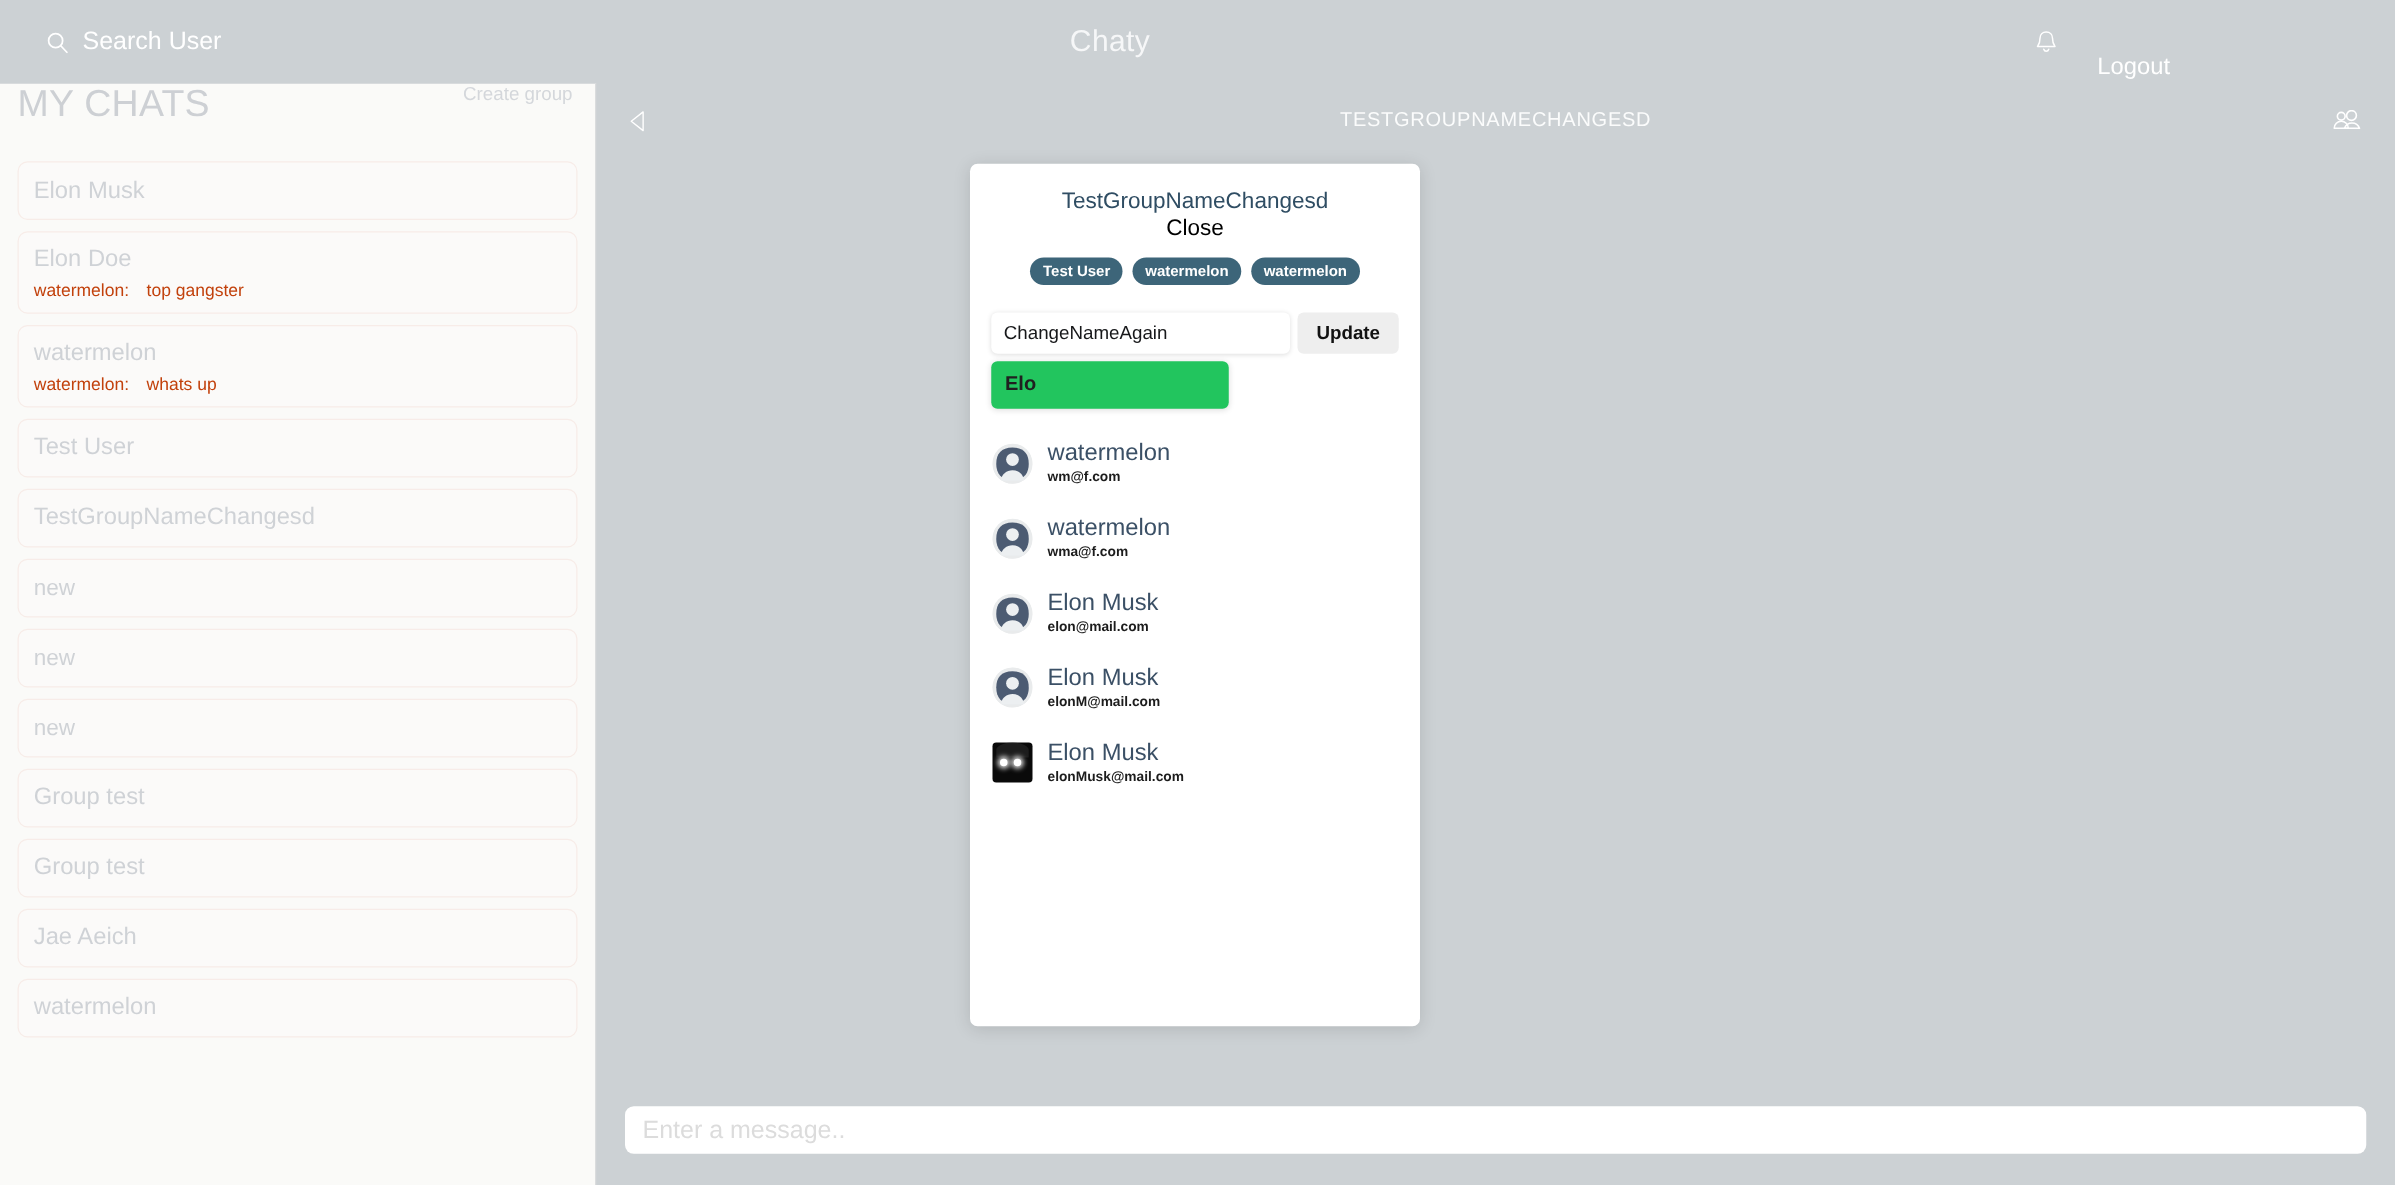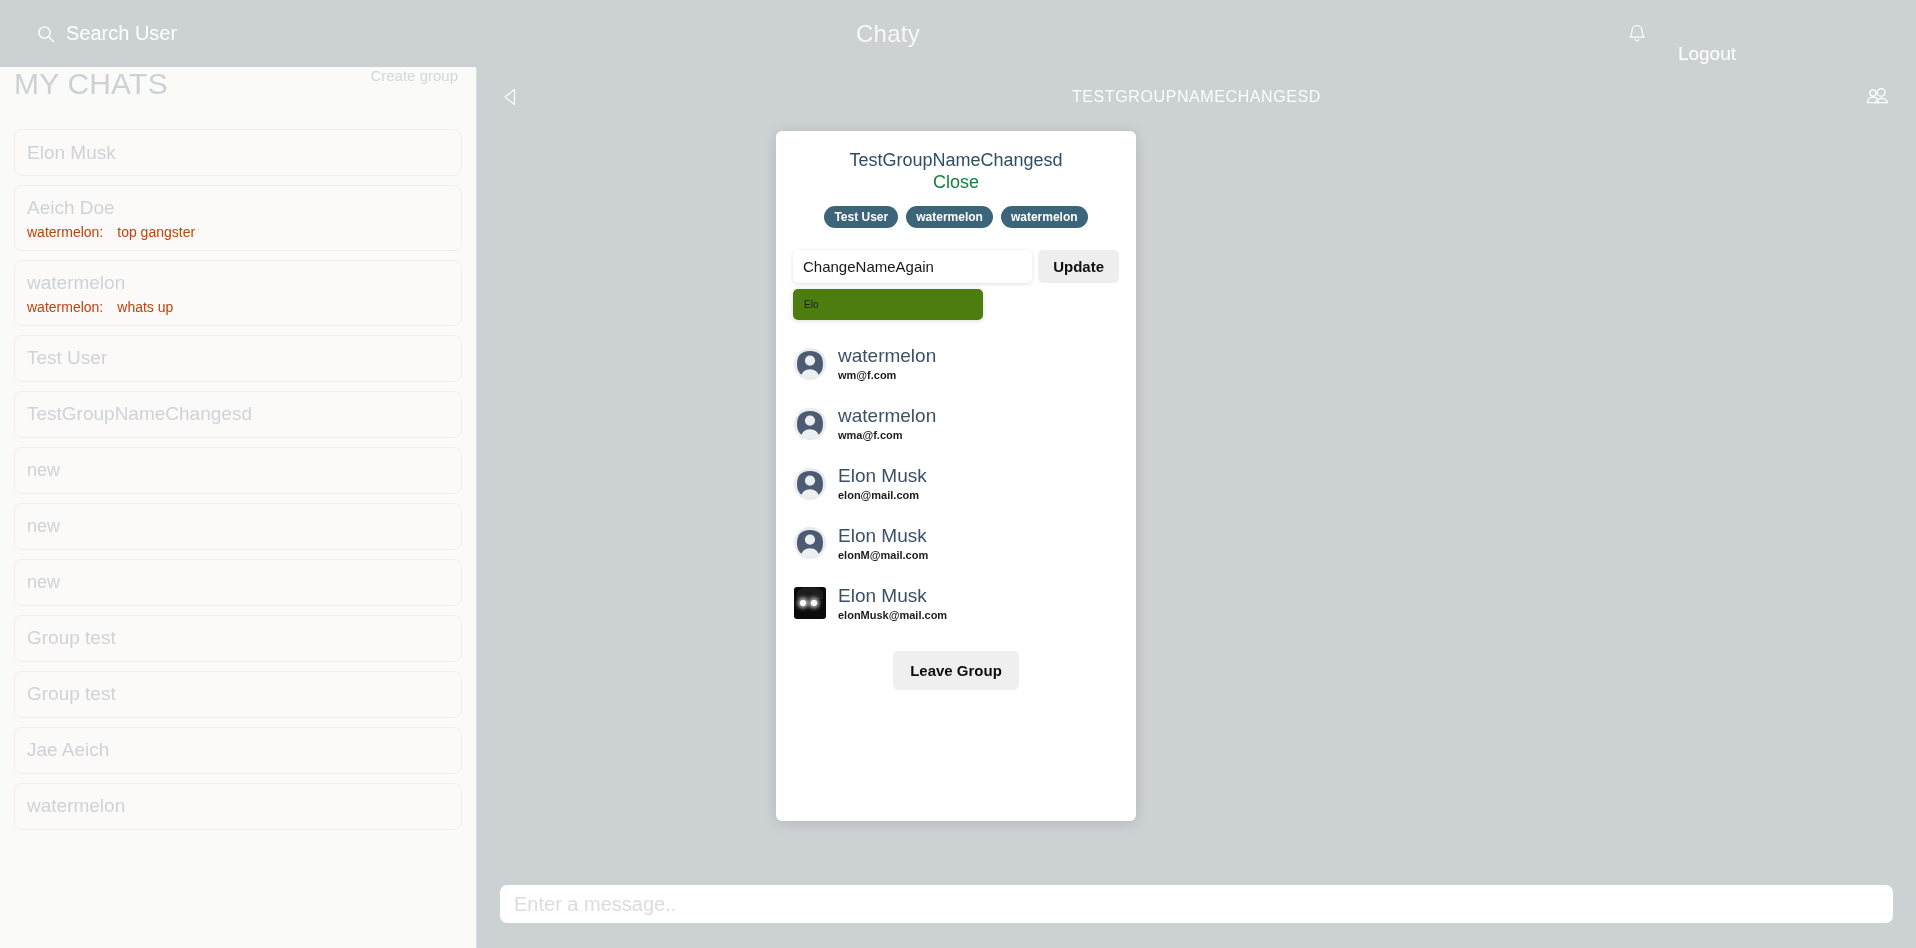--- a/index.html
+++ b/index.html
@@ -204,21 +204,21 @@
     text-align: center;
     font-size: 18px;
     color: #2f4d63;
     line-height: 1.2;
     padding: 0 20px;
     font-weight: 400;
   }
   .modal-close-word {
     text-align: center;
     font-size: 18px;
-    color: #15803d;
+    color: #000000;
     line-height: 1.2;
     cursor: pointer;
     font-weight: 400;
   }
   .chips {
     margin-top: 13px;
     display: flex;
     justify-content: center;
     flex-wrap: wrap;
     gap: 8px;
@@ -262,26 +262,26 @@
     color: #121212;
     font-size: 15px;
     font-weight: bold;
     font-family: "Liberation Sans", sans-serif;
     padding: 0 15px;
     cursor: pointer;
   }
   .suggestion-box {
     margin: 6px 17px 0 17px;
     width: 190px;
-    background: #4d7c0f;
+    background: #22c55e;
     border-radius: 5px;
     box-shadow: 0 1px 5px rgba(0,0,0,0.14);
     padding: 10px 11px;
-    font-size: 10px;
-    font-weight: normal;
+    font-size: 16px;
+    font-weight: bold;
     color: #202020;
     cursor: pointer;
   }
   .user-list {
     margin-top: 26px;
     padding: 0 18px;
   }
   .user-row {
     display: flex;
     align-items: center;
@@ -379,21 +379,21 @@
   <div class="sidebar">
     <div class="sidebar-head">
       <span class="my-chats">MY CHATS</span>
       <span class="create-group">Create group</span>
     </div>
     <div class="chat-list" id="chat-list">
         <div class="chat-item">
           <div class="name">Elon Musk</div>
         </div>
         <div class="chat-item">
-          <div class="name">Aeich Doe</div>
+          <div class="name">Elon Doe</div>
           <div class="preview"><span class="sender">watermelon:</span><span>top gangster</span></div>
         </div>
         <div class="chat-item">
           <div class="name">watermelon</div>
           <div class="preview"><span class="sender">watermelon:</span><span>whats up</span></div>
         </div>
         <div class="chat-item">
           <div class="name">Test User</div>
         </div>
         <div class="chat-item">
@@ -520,18 +520,15 @@
             <div class="eye l"></div>
             <div class="eye r"></div>
           </div>
           <div class="user-meta">
             <div class="uname">Elon Musk</div>
             <div class="uemail">elonMusk@mail.com</div>
           </div>
         </div>
       </div>
 
-    <div class="leave-wrap">
-      <button class="leave-btn">Leave Group</button>
-    </div>
   </div>
 
 </div>
 
 </body></html>

